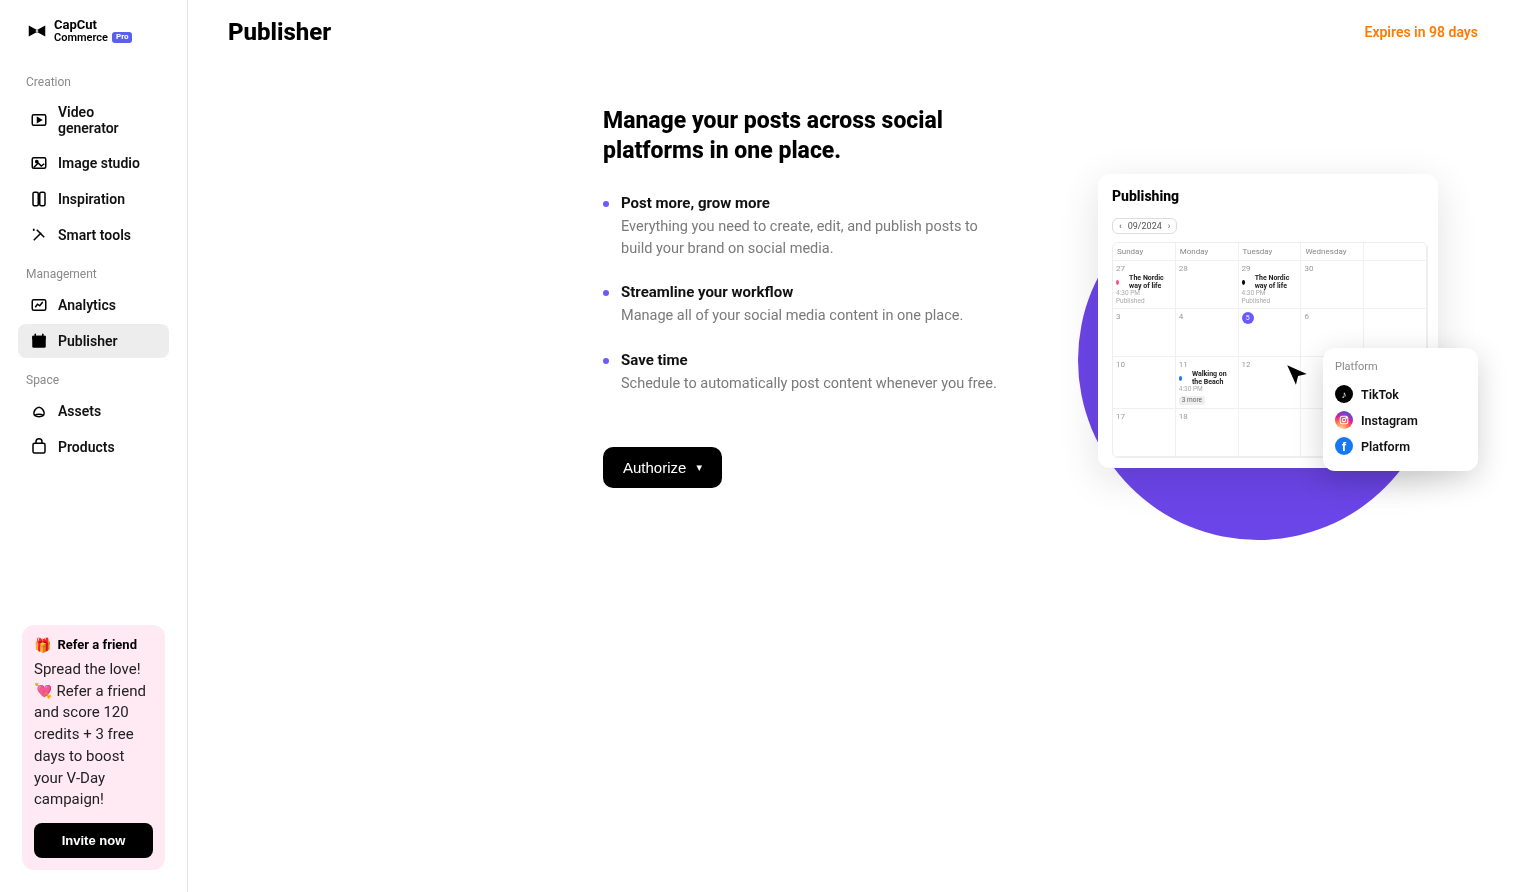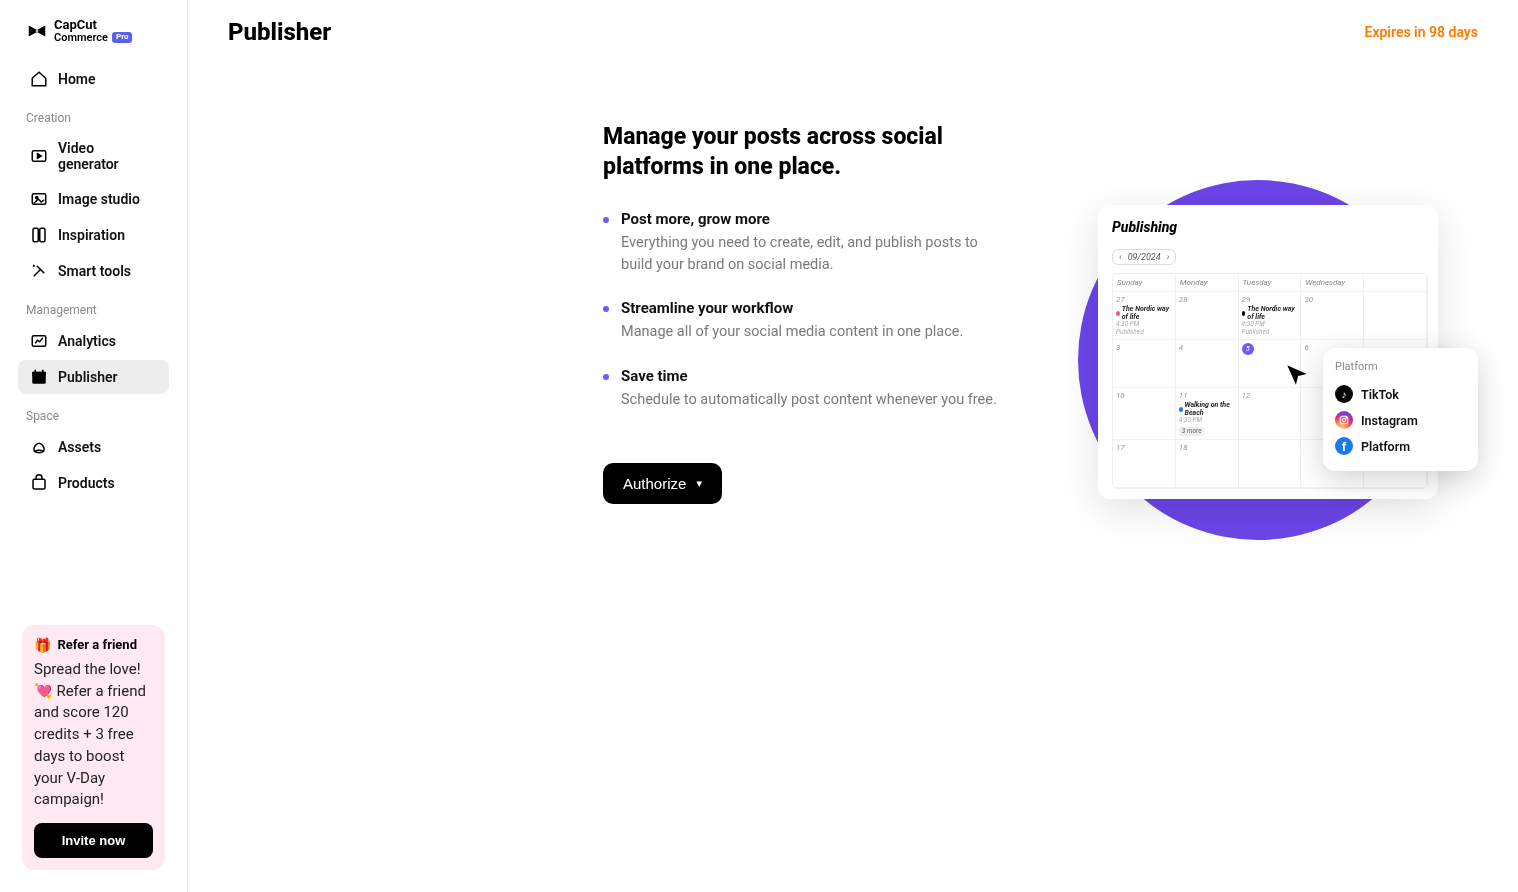--- a/index.html
+++ b/index.html
@@ -26,46 +26,46 @@
     .refer-title .gift { color: #ff3b30; margin-right: 6px; font-size: 14px; }
     .refer-text { font-size: 15px; line-height: 1.45; color: #222; }
     .invite-btn { margin-top: 12px; background: #000; color: #fff; border: none; border-radius: 8px; padding: 10px 0; width: 100%; font-weight: 700; font-size: 13px; cursor: pointer; }
     
     
     .main { flex: 1; padding: 18px 40px; position: relative; }
     .header { display: flex; justify-content: space-between; align-items: center; margin-bottom: 30px; }
     .page-title { font-size: 24px; font-weight: 800; }
     .expires { color: #ff7a00; font-weight: 600; font-size: 14px; }
     
-    .hero { display: flex; align-items: flex-start; margin-top: 76px; }
+    .hero { display: flex; align-items: flex-start; margin-top: 60px; }
     .hero-text { width: 400px; margin-left: 375px; }
     .hero-title { font-size: 23px; font-weight: 800; line-height: 1.3; margin-bottom: 28px; }
     .bullets { list-style: none; }
     .bullets li { position: relative; padding-left: 18px; margin-bottom: 24px; }
     .bullets li::before { content: ""; position: absolute; left: 0; top: 7px; width: 6px; height: 6px; background: #6b5bff; border-radius: 50%; }
     .bullet-title { font-weight: 700; font-size: 15px; color: #111; }
     .bullet-desc { color: #7a7a7a; font-size: 14.5px; margin-top: 4px; line-height: 1.5; }
     
     .authorize-btn { margin-top: 28px; background: #000; color: #fff; border: none; border-radius: 10px; padding: 12px 20px; font-size: 15px; font-weight: 400; cursor: pointer; display: inline-flex; align-items: center; gap: 10px; }
     .authorize-btn .chev { font-size: 11px; }
     
     
     .illus { position: absolute; right: 60px; top: 170px; width: 400px; height: 400px; }
     .blob { position: absolute; width: 360px; height: 360px; background: #6c45e8; border-radius: 50%; top: 10px; right: 20px; }
-    .cal-card { position: absolute; background: #fff; border-radius: 12px; box-shadow: 0 10px 40px rgba(0,0,0,0.12); left: 40px; top: 35px; width: 340px; padding: 14px 10px 10px 14px; font-style: italic; }
+    .cal-card { position: absolute; background: #fff; border-radius: 12px; box-shadow: 0 10px 40px rgba(0,0,0,0.12); left: 40px; top: 4px; width: 340px; padding: 14px 10px 10px 14px; }
     .cal-title { font-weight: 800; font-size: 14px; margin-bottom: 10px; }
     .cal-date-nav { display: inline-flex; align-items: center; border: 1px solid #ddd; border-radius: 6px; font-size: 9px; padding: 2px 6px; margin-bottom: 8px; gap: 6px; color: #555; }
     .cal-grid { border: 1px solid #eee; border-radius: 6px; overflow: hidden; }
     .cal-head, .cal-row { display: grid; grid-template-columns: repeat(5, 1fr); }
     .cal-head div { font-size: 8px; color: #888; padding: 4px 4px; border-right: 1px solid #f0f0f0; border-bottom: 1px solid #f0f0f0; }
     .cal-cell { border-right: 1px solid #f0f0f0; border-bottom: 1px solid #f0f0f0; min-height: 48px; padding: 3px; font-size: 8px; color: #666; position: relative; }
     .cal-cell .num { font-size: 8px; color: #999; }
     .cal-cell.highlight .num { background: #6b5bff; color: #fff; border-radius: 50%; width: 12px; height: 12px; display: inline-flex; align-items: center; justify-content: center; font-size: 7px; }
     .event { font-size: 7px; line-height: 1.1; margin-top: 2px; }
-    .event-title { font-weight: 700; color: #222; display: flex; align-items: center; gap: 2px; justify-content: center; }
+    .event-title { font-weight: 700; color: #222; display: flex; align-items: center; gap: 10px; justify-content: center; }
     .event-meta { color: #aaa; font-size: 6.5px; }
     .dot-pink { width: 5px; height: 5px; background: #ff4d8d; border-radius: 50%; display: inline-block; }
     .dot-black { width: 5px; height: 5px; background: #000; border-radius: 50%; display: inline-block; }
     .dot-blue { width: 5px; height: 5px; background: #1877f2; border-radius: 50%; display: inline-block; }
     .more-tag { background: #eee; border-radius: 3px; font-size: 6.5px; padding: 1px 3px; margin-top: 2px; display: inline-block; }
     
     .cursor-icon { position: absolute; right: 148px; top: 192px; width: 26px; height: 26px; z-index: 3; }
     
     .platform-pop { position: absolute; background: #fff; border-radius: 12px; box-shadow: 0 8px 30px rgba(0,0,0,0.18); right: -20px; top: 178px; width: 155px; padding: 12px 12px; z-index: 2; }
     .platform-pop .pop-title { font-size: 11px; color: #888; margin-bottom: 8px; }
@@ -88,28 +88,20 @@
         </svg>
       <div class="logo-text">
         <span class="logo-line1">CapCut</span>
         <span class="logo-line2">
             <span>Commerce</span>
             <span class="pro-badge">Pro</span>
           </span>
       </div>
     </div>
 
-    <div class="nav-item">
-      <span class="icon">
-          <svg viewBox="0 0 24 24" width="18" height="18" stroke="#000" stroke-width="2" fill="none">
-            <path d="M3 11 L12 3 L21 11 V21 H3 Z"></path>
-          </svg>
-        </span>
-      <span>Home</span>
-    </div>
 
     <div class="nav-section-label">Creation</div>
 
     <div class="nav-item">
       <span class="icon">
           <svg viewBox="0 0 24 24" width="18" height="18" stroke="#000" stroke-width="2" fill="none">
             <rect x="3" y="5" width="18" height="14" rx="2"></rect>
             <path d="M10 9 L15 12 L10 15 Z" fill="#000"></path>
           </svg>
         </span>

